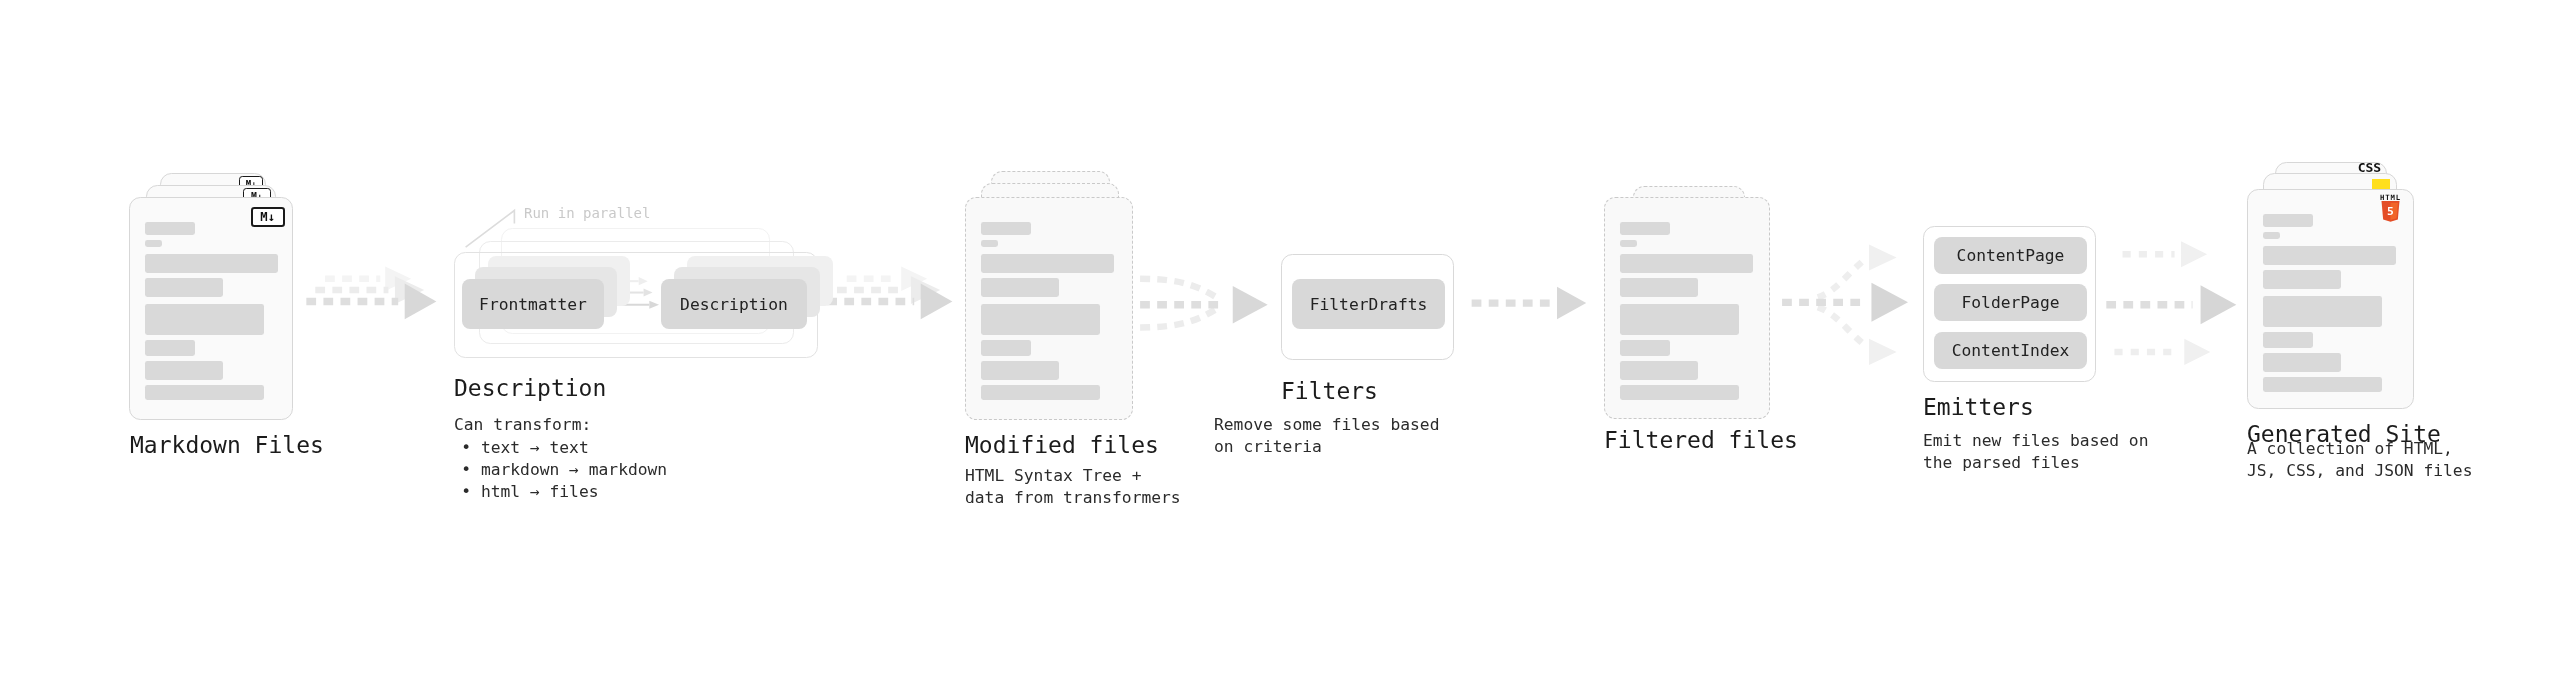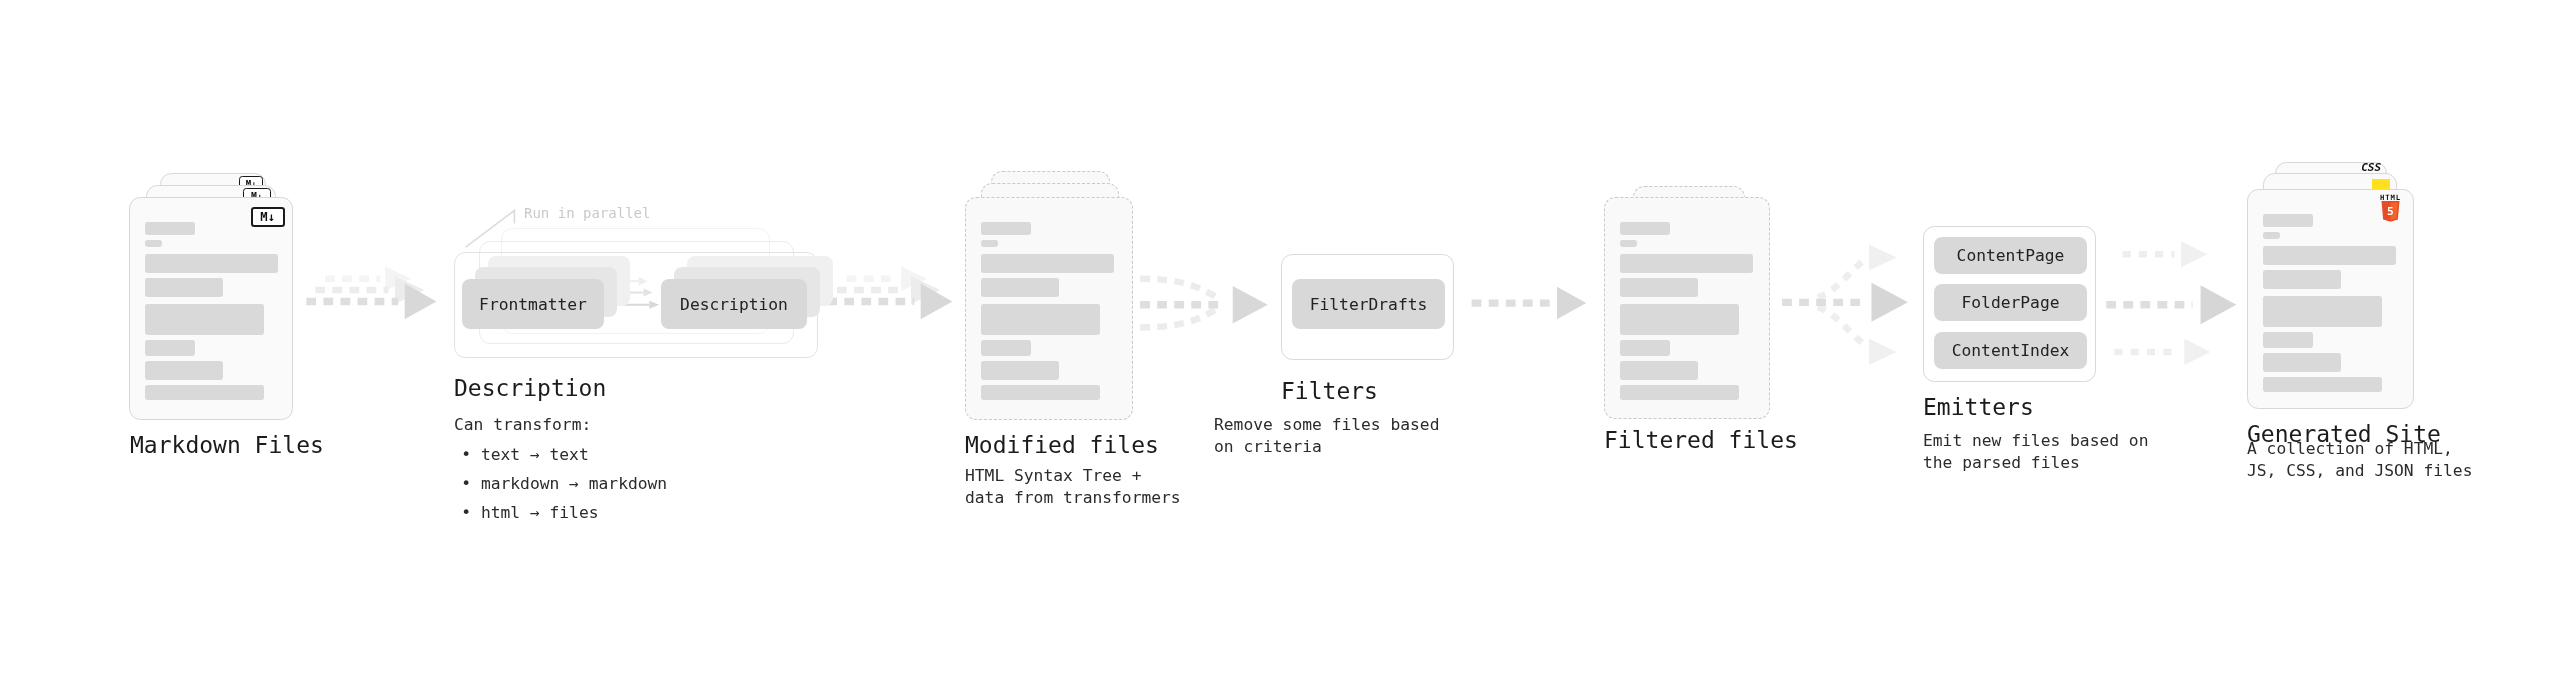--- a/index.html
+++ b/index.html
@@ -14,23 +14,23 @@
   .bar{position:absolute;left:14.6px;background:#d9d9d9;border-radius:2.4px;}
   .frame{position:absolute;border-radius:11.4px;box-sizing:border-box;background:transparent;}
   .plugin-btn{position:absolute;background:#d8d8d8;border-radius:8.1px;display:flex;align-items:center;justify-content:center;
               font-size:16.3px;color:#222;box-sizing:border-box;white-space:nowrap;}
   .ghost1{background:#e6e6e6;}
   .ghost2{background:#f0f0f0;}
   .md-badge{position:absolute;border:2.4px solid #1a1a1a;border-radius:3.3px;background:#ffffff;color:#111;
             font-weight:bold;display:flex;align-items:center;justify-content:center;box-sizing:border-box;}
   .panel{position:absolute;background:#ffffff;border:1.6px solid #d9d9d9;border-radius:11.4px;box-sizing:border-box;}
   .bullets{position:absolute;font-size:16.3px;line-height:22px;color:#2b2b2b;}
-  .bullets div{padding-left:7.3px;white-space:nowrap;margin-top:7px;}
+  .bullets div{padding-left:7.3px;white-space:nowrap;}
   .css-badge{position:absolute;display:flex;flex-direction:column;align-items:center;}
-  .css-badge .css-txt{font-size:11px;font-weight:bold;color:#111;line-height:6.5px;font-style:italic;}
+  .css-badge .css-txt{font-size:13px;font-weight:bold;color:#111;line-height:6.5px;}
   .css-badge .css-bar{width:18px;height:3.3px;margin-top:0.8px;}
   .js-badge{position:absolute;}
   .html5-logo{position:absolute;display:flex;flex-direction:column;align-items:center;}
   .html5-logo .html-txt{font-size:7.3px;font-weight:bold;letter-spacing:0.8px;color:#111;line-height:7.3px;}
 </style>
 </head>
 <body>
 
 <div class="canvas">
 

